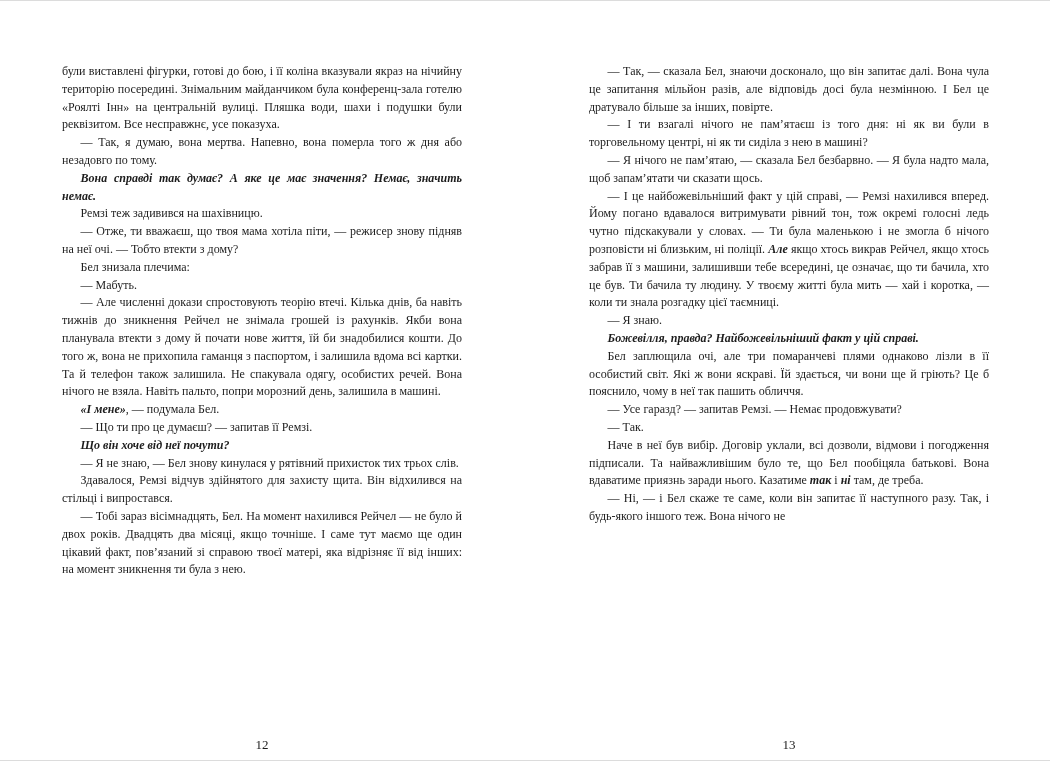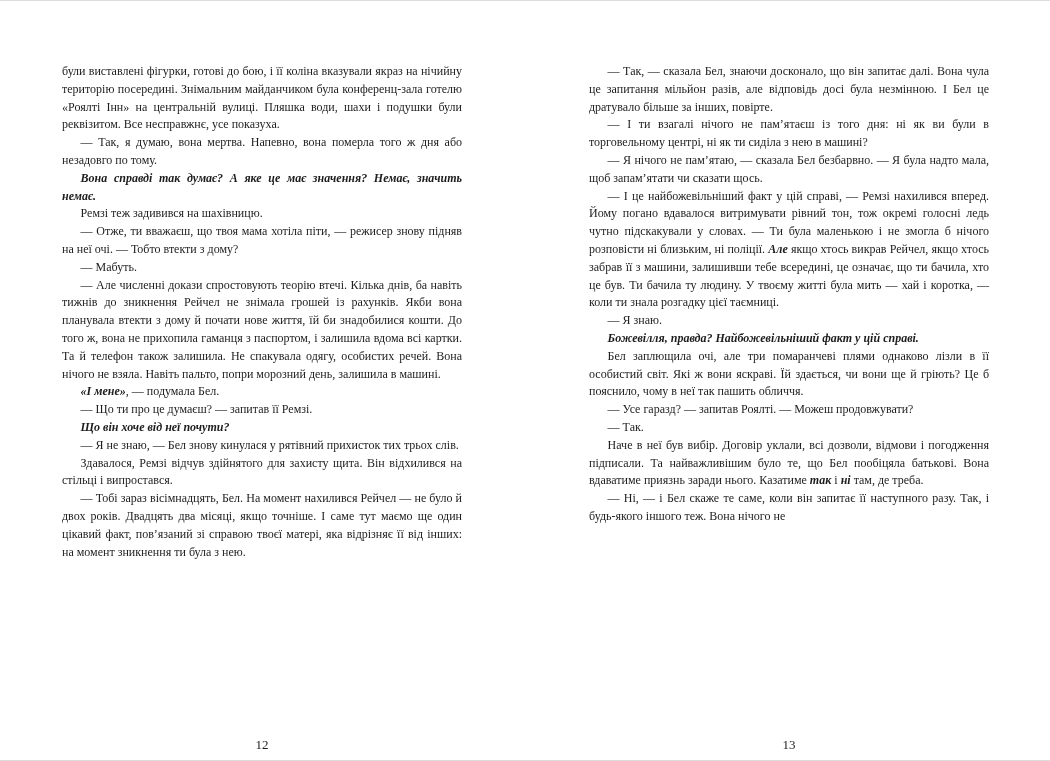--- a/index.html
+++ b/index.html
@@ -50,37 +50,38 @@
 </head>
 <body>
 
 <div class="spread">
   <div class="text-col left">
       <p class="para"><span>були виставлені фігурки, готові до бою, і її коліна вказували якраз на нічийну територію посередині. Знімальним майданчиком була конференц-зала готелю «Роялті Інн» на центральній вулиці. Пляшка води, шахи і подушки були реквізитом. Все несправжнє, усе показуха.</span></p>
       <p class="para ind"><span>— Так, я думаю, вона мертва. Напевно, вона померла того ж дня або незадовго по тому.</span></p>
       <p class="para ind"><span class="it">Вона справді так думає? А яке це має значення? Немає, значить немає.</span></p>
       <p class="para ind"><span>Ремзі теж задивився на шахівницю.</span></p>
       <p class="para ind"><span>— Отже, ти вважаєш, що твоя мама хотіла піти, — режисер знову підняв на неї очі. — Тобто втекти з дому?</span></p>
+      <p class="para ind"><span>Бел знизала плечима:</span></p>
       <p class="para ind"><span>— Мабуть.</span></p>
       <p class="para ind"><span>— Але численні докази спростовують теорію втечі. Кілька днів, ба навіть тижнів до зникнення Рейчел не знімала грошей із рахунків. Якби вона планувала втекти з дому й почати нове життя, їй би знадобилися кошти. До того ж, вона не прихопила гаманця з паспортом, і залишила вдома всі картки. Та й телефон також залишила. Не спакувала одягу, особистих речей. Вона нічого не взяла. Навіть пальто, попри морозний день, залишила в машині.</span></p>
       <p class="para ind"><span class="it">«І мене»</span><span>, — подумала Бел.</span></p>
       <p class="para ind"><span>— Що ти про це думаєш? — запитав її Ремзі.</span></p>
       <p class="para ind"><span class="it">Що він хоче від неї почути?</span></p>
       <p class="para ind"><span>— Я не знаю, — Бел знову кинулася у рятівний прихисток тих трьох слів.</span></p>
       <p class="para ind"><span>Здавалося, Ремзі відчув здійнятого для захисту щита. Він відхилився на стільці і випростався.</span></p>
       <p class="para ind"><span>— Тобі зараз вісімнадцять, Бел. На момент нахилився Рейчел — не було й двох років. Двадцять два місяці, якщо точніше. І саме тут маємо ще один цікавий факт, пов’язаний зі справою твоєї матері, яка відрізняє її від інших: на момент зникнення ти була з нею.</span></p>
     </div>
   <div class="text-col right">
       <p class="para ind"><span>— Так, — сказала Бел, знаючи досконало, що він запитає далі. Вона чула це запитання мільйон разів, але відповідь досі була незмінною. І Бел це дратувало більше за інших, повірте.</span></p>
       <p class="para ind"><span>— І ти взагалі нічого не пам’ятаєш із того дня: ні як ви були в торговельному центрі, ні як ти сиділа з нею в машині?</span></p>
       <p class="para ind"><span>— Я нічого не пам’ятаю, — сказала Бел безбарвно. — Я була надто мала, щоб запам’ятати чи сказати щось.</span></p>
       <p class="para ind"><span>— І це найбожевільніший факт у цій справі, — Ремзі нахилився вперед. Йому погано вдавалося витримувати рівний тон, тож окремі голосні ледь чутно підскакували у словах. — Ти була маленькою і не змогла б нічого розповісти ні близьким, ні поліції. </span><span class="it">Але</span><span> якщо хтось викрав Рейчел, якщо хтось забрав її з машини, залишивши тебе всередині, це означає, що ти бачила, хто це був. Ти бачила ту людину. У твоєму житті була мить — хай і коротка, — коли ти знала розгадку цієї таємниці.</span></p>
       <p class="para ind"><span>— Я знаю.</span></p>
       <p class="para ind"><span class="it">Божевілля, правда? Найбожевільніший факт у цій справі.</span></p>
       <p class="para ind"><span>Бел заплющила очі, але три помаранчеві плями однаково лізли в її особистий світ. Які ж вони яскраві. Їй здається, чи вони ще й гріють? Це б пояснило, чому в неї так пашить обличчя.</span></p>
-      <p class="para ind"><span>— Усе гаразд? — запитав Роялті. — Можеш продовжувати?</span></p>
+      <p class="para ind"><span>— Усе гаразд? — запитав Ремзі. — Немає продовжувати?</span></p>
       <p class="para ind"><span>— Так.</span></p>
       <p class="para ind"><span>Наче в неї був вибір. Договір уклали, всі дозволи, відмови і погодження підписали. Та найважливішим було те, що Бел пообіцяла батькові. Вона вдаватиме приязнь заради нього. Казатиме </span><span class="it">так</span><span> і </span><span class="it">ні</span><span> там, де треба.</span></p>
       <p class="para ind"><span>— Ні, — і Бел скаже те саме, коли він запитає її наступного разу. Так, і будь-якого іншого теж. Вона нічого не</span></p>
     </div>
   <div class="page-number left">12</div>
   <div class="page-number right">13</div>
 </div>
 
 </body></html>

